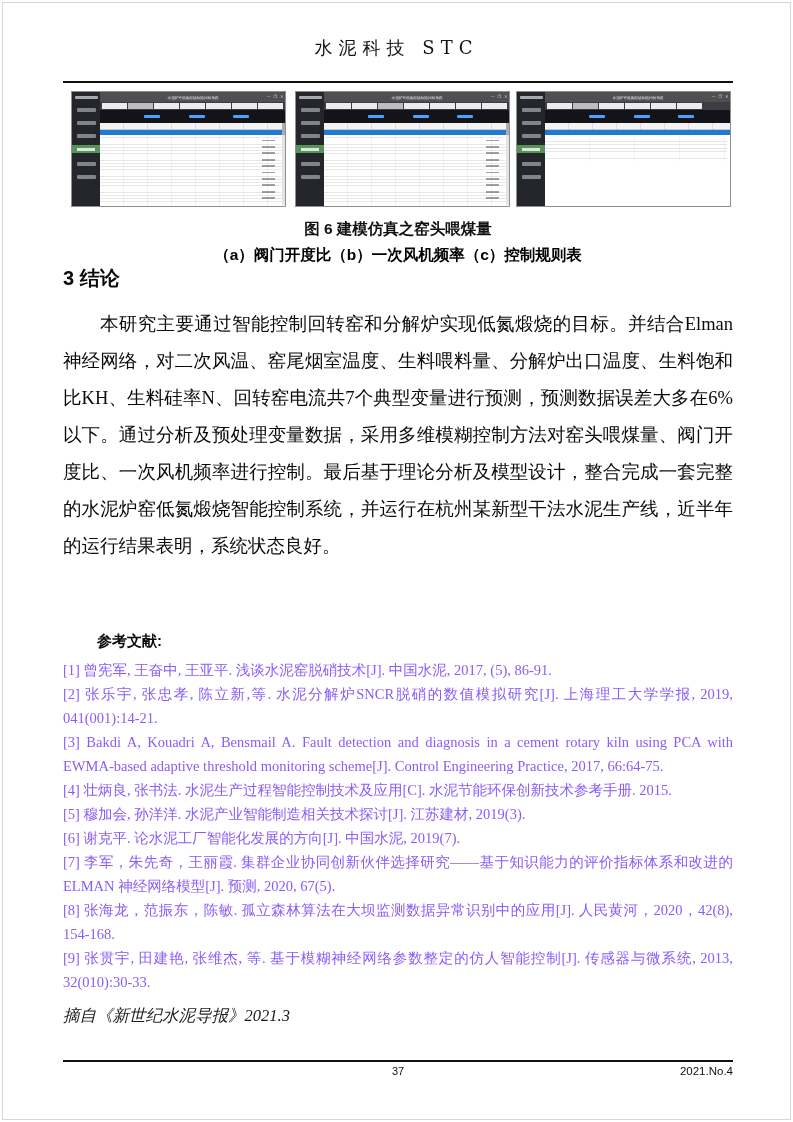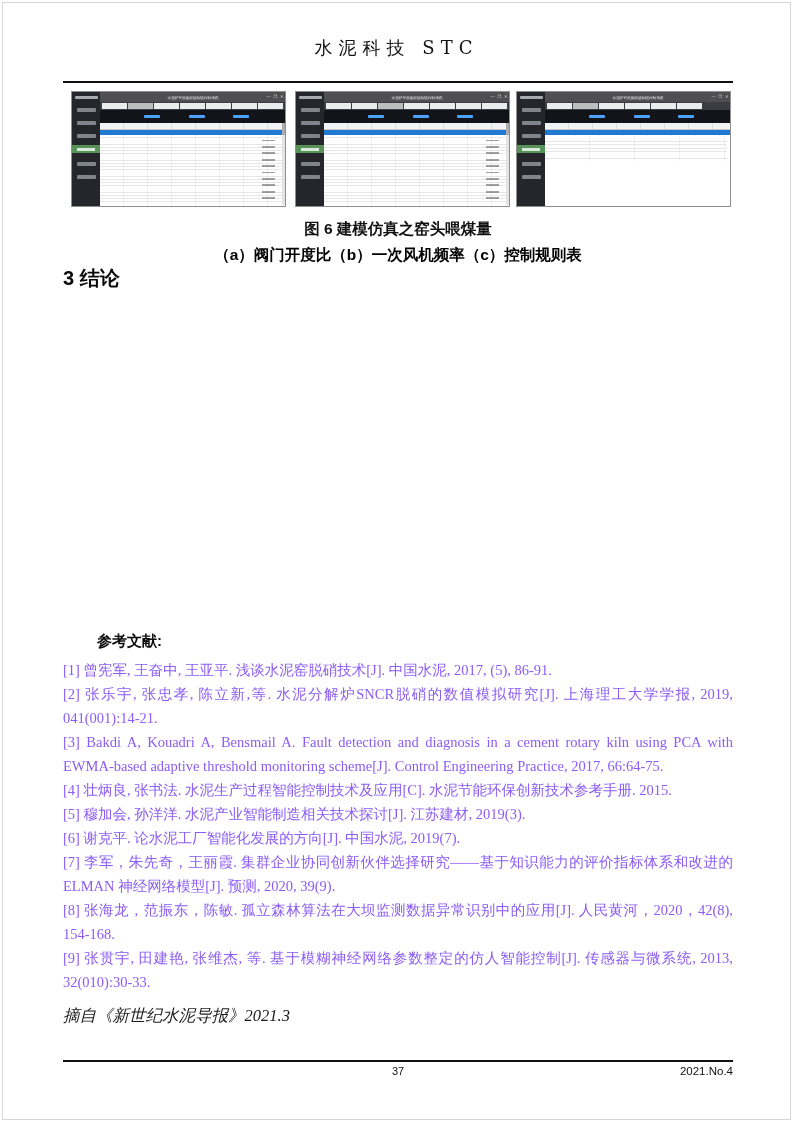--- a/index.html
+++ b/index.html
@@ -220,30 +220,31 @@
         </div>
       </div>
     </div>
 
   </div>
 
   <div class="fig-caption">图 6 建模仿真之窑头喂煤量</div>
   <div class="fig-subcaption">（a）阀门开度比（b）一次风机频率（c）控制规则表</div>
 
   <div class="section-heading">3 结论</div>
+  <p class="body-paragraph">本研究主要通过智能控制回转窑和分解炉实现低氮煅烧的目标。并结合Elman神经网络，对二次风温、窑尾烟室温度、生料喂料量、分解炉出口温度、生料饱和比KH、生料硅率N、回转窑电流共7个典型变量进行预测，预测数据误差大多在6%以下。通过分析及预处理变量数据，采用多维模糊控制方法对窑头喂煤量、阀门开度比、一次风机频率进行控制。最后基于理论分析及模型设计，整合完成一套完整的水泥炉窑低氮煅烧智能控制系统，并运行在杭州某新型干法水泥生产线，近半年的运行结果表明，系统状态良好。</p>
 
   <div class="refs-heading">参考文献:</div>
   <div class="refs">
     <p>[1] 曾宪军, 王奋中, 王亚平. 浅谈水泥窑脱硝技术[J]. 中国水泥, 2017, (5), 86-91.</p>
     <p>[2] 张乐宇, 张忠孝, 陈立新,等. 水泥分解炉SNCR脱硝的数值模拟研究[J]. 上海理工大学学报, 2019, 041(001):14-21.</p>
     <p>[3] Bakdi A,  Kouadri A,  Bensmail A. Fault detection and diagnosis in a cement rotary kiln using PCA with EWMA-based adaptive threshold monitoring scheme[J]. Control Engineering Practice, 2017, 66:64-75.</p>
     <p>[4] 壮炳良, 张书法. 水泥生产过程智能控制技术及应用[C]. 水泥节能环保创新技术参考手册. 2015.</p>
     <p>[5] 穆加会, 孙洋洋. 水泥产业智能制造相关技术探讨[J]. 江苏建材, 2019(3).</p>
     <p>[6] 谢克平. 论水泥工厂智能化发展的方向[J]. 中国水泥, 2019(7).</p>
-    <p>[7] 李军，朱先奇，王丽霞. 集群企业协同创新伙伴选择研究——基于知识能力的评价指标体系和改进的ELMAN 神经网络模型[J]. 预测, 2020, 39(9).</p>
+    <p>[7] 李军，朱先奇，王丽霞. 集群企业协同创新伙伴选择研究——基于知识能力的评价指标体系和改进的ELMAN 神经网络模型[J]. 预测, 2020, 67(5).</p>
     <p>[8] 张海龙，范振东，陈敏. 孤立森林算法在大坝监测数据异常识别中的应用[J]. 人民黄河，2020，42(8), 154-168.</p>
     <p>[9] 张贯宇, 田建艳, 张维杰, 等. 基于模糊神经网络参数整定的仿人智能控制[J]. 传感器与微系统, 2013, 32(010):30-33.</p>
   </div>
 
   <div class="source-note">摘自《新世纪水泥导报》2021.3</div>
 
   <div class="footer-rule"></div>
   <div class="footer-page">37</div>
   <div class="footer-issue">2021.No.4</div>
 </div>

